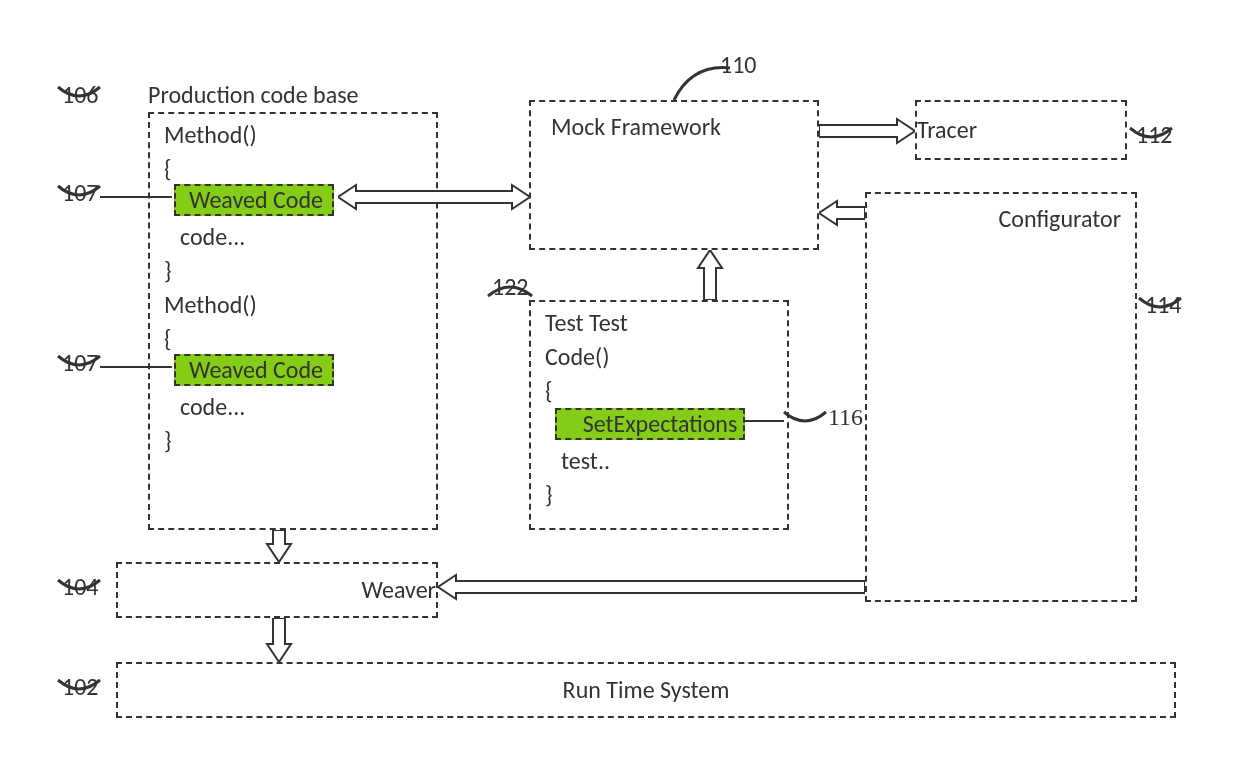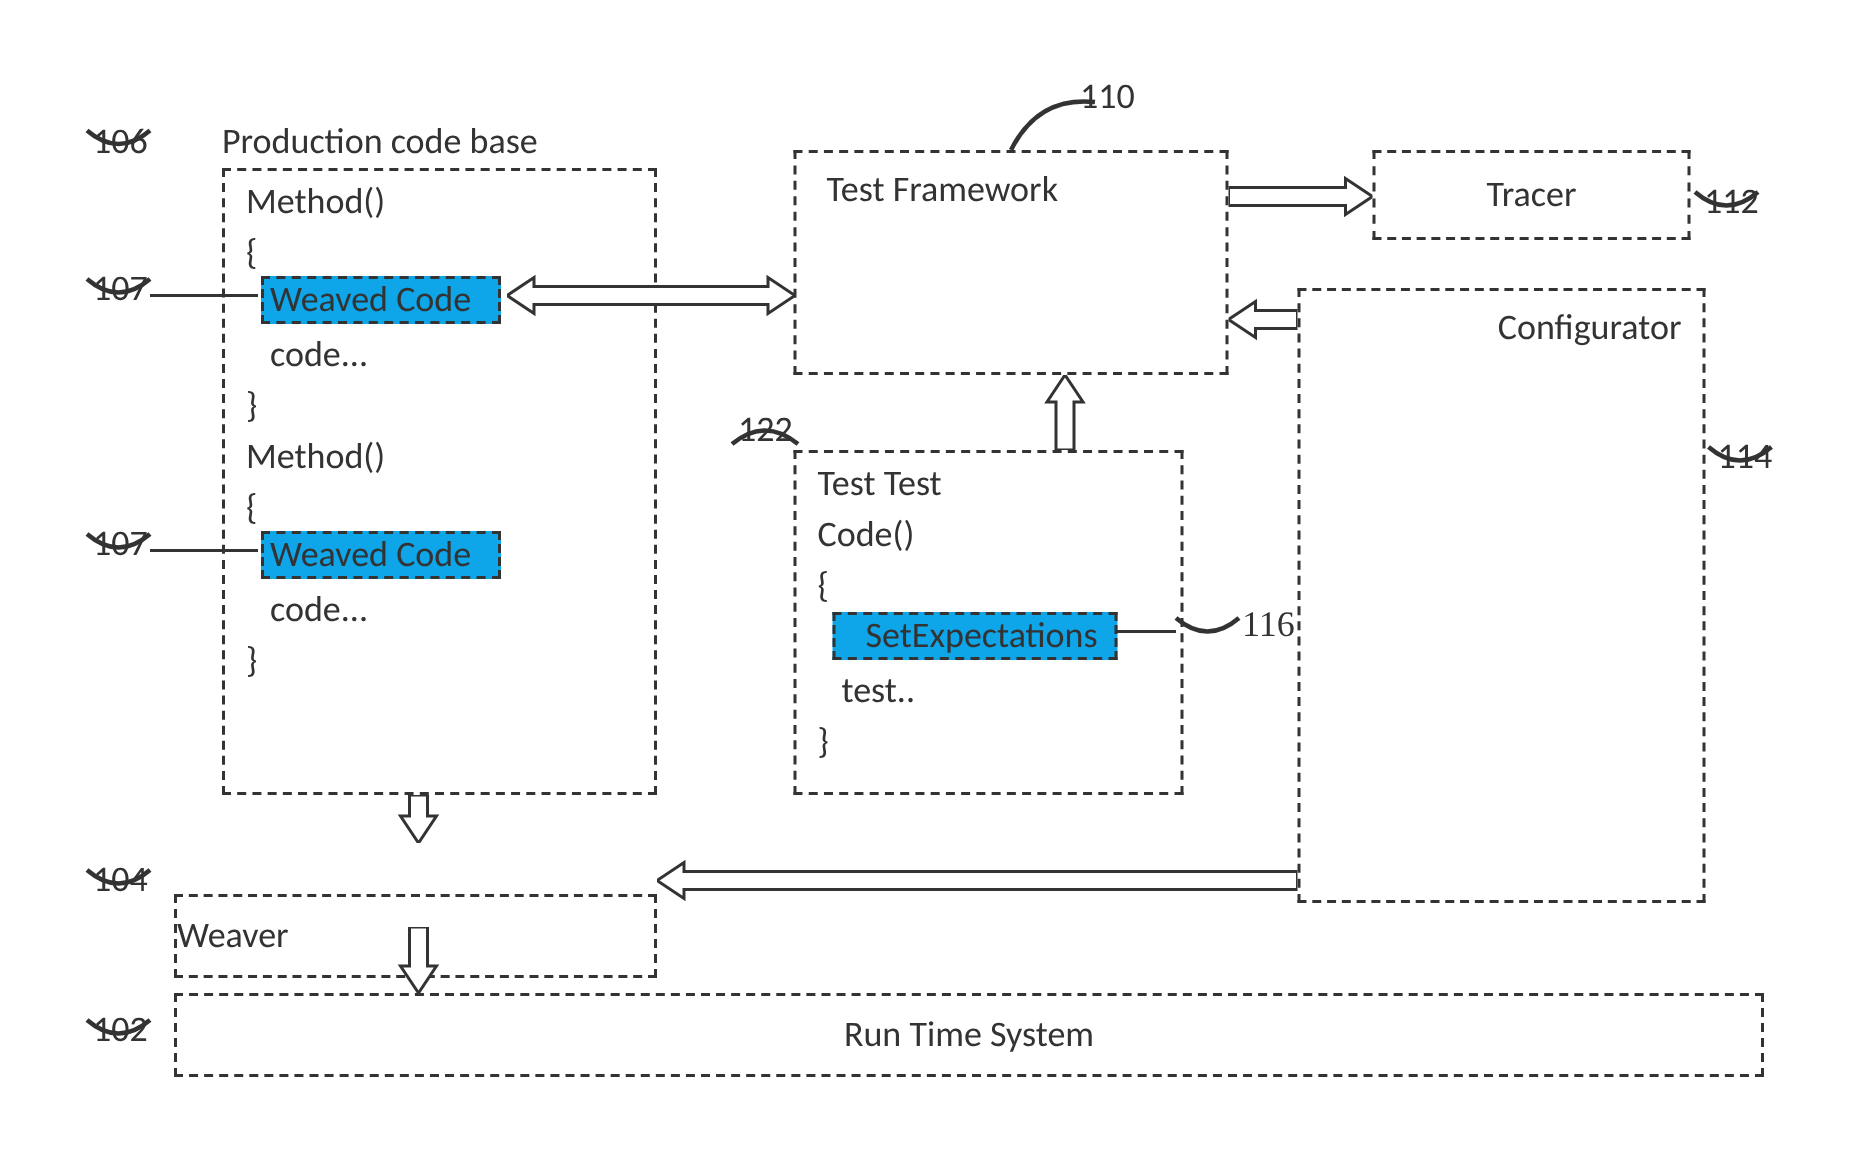--- a/index.html
+++ b/index.html
@@ -13,21 +13,22 @@
     color: #333;
     background: #fff;
   }
   .box {
     position: absolute;
     border: 2px dashed #333;
     background: #fff;
   }
   .inner-box {
     border: 2px dashed #333;
-    background: #0ea5e9;
+    background: #84cc16;
+    text-align: center;
   }
   .label {
     position: absolute;
     white-space: nowrap;
   }
   .ref-tick {
     position: absolute;
     width: 42px;
     height: 16px;
   }
@@ -78,24 +79,24 @@
 <div style="position:absolute; left:100px; top:366px; width:72px; height:2px; background:#333;"></div>
 
 <div class="label" style="left:720px; top:50px;">110</div>
 <div class="ref-tick" style="left:672px; top:62px;">
   <svg width="60" height="44">
       <path d="M2 38 Q 20 2 58 6" stroke="#333" stroke-width="3" fill="none"></path>
     </svg>
 </div>
 
 <div class="box" style="left:529px; top:100px; width:290px; height:150px;">
-  <div style="position:absolute; left:20px; top:10px;">Test Framework</div>
+  <div style="position:absolute; left:20px; top:10px;">Mock Framework</div>
 </div>
 
-<div class="box" style="left:915px; top:100px; width:212px; height:60px; text-align:center; line-height:56px;">Tracer</div>
+<div class="box" style="left:915px; top:100px; width:212px; height:60px; line-height:56px;">Tracer</div>
 
 <div class="ref-tick" style="left:1128px; top:124px;">
   <svg width="46" height="20">
       <path d="M2 4 Q 23 22 44 4" stroke="#333" stroke-width="3" fill="none"></path>
     </svg>
 </div>
 <div class="label" style="left:1136px; top:120px;">112</div>
 
 <div class="box" style="left:865px; top:192px; width:272px; height:410px;">
   <div style="position:absolute; right:14px; top:10px;">Configurator</div>
@@ -125,21 +126,21 @@
 </div>
 
 <div style="position:absolute; left:744px; top:420px; width:40px; height:2px; background:#333;"></div>
 <div class="ref-tick" style="left:782px; top:408px;">
   <svg width="46" height="20">
       <path d="M2 4 Q 23 22 44 4" stroke="#333" stroke-width="3" fill="none"></path>
     </svg>
 </div>
 <div class="label" style="left:828px; top:404px;font-family:Liberation Serif, serif;">116</div>
 
-<div class="box" style="left:116px; top:596px; width:322px; height:56px; text-align:left; line-height:52px;">Weaver</div>
+<div class="box" style="left:116px; top:562px; width:322px; height:56px; text-align:right; line-height:52px;">Weaver</div>
 
 <div class="ref-tick" style="left:56px; top:576px;">
   <svg width="46" height="20">
       <path d="M2 4 Q 23 22 44 4" stroke="#333" stroke-width="3" fill="none"></path>
     </svg>
 </div>
 <div class="label" style="left:62px; top:572px;">104</div>
 
 <div class="box" style="left:116px; top:662px; width:1060px; height:56px; text-align:center; line-height:52px;">Run Time System</div>
 

